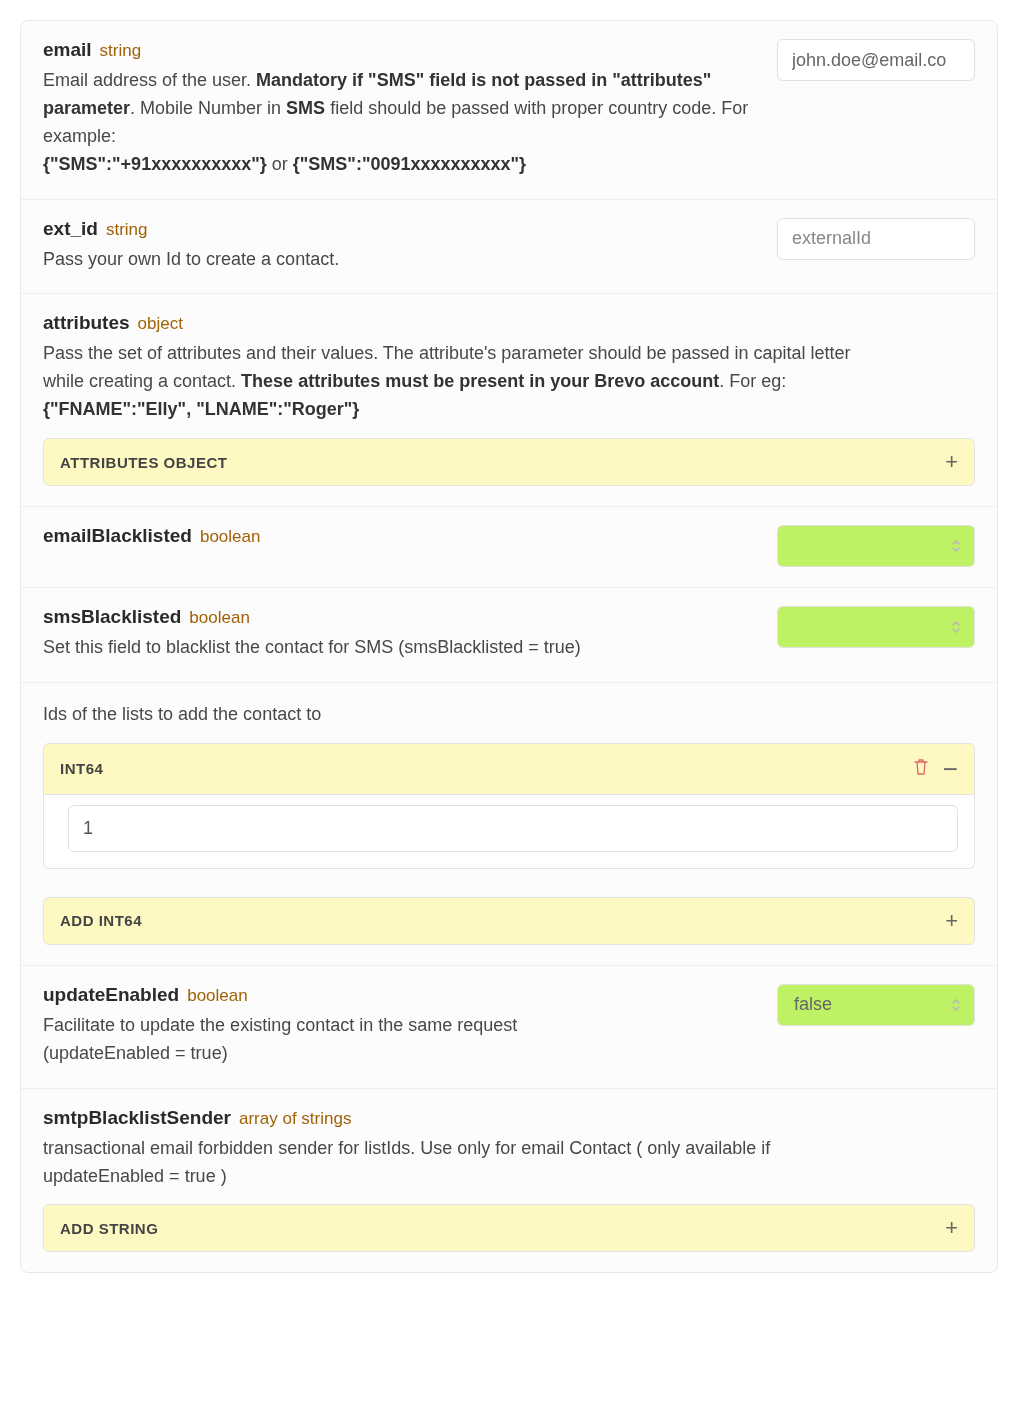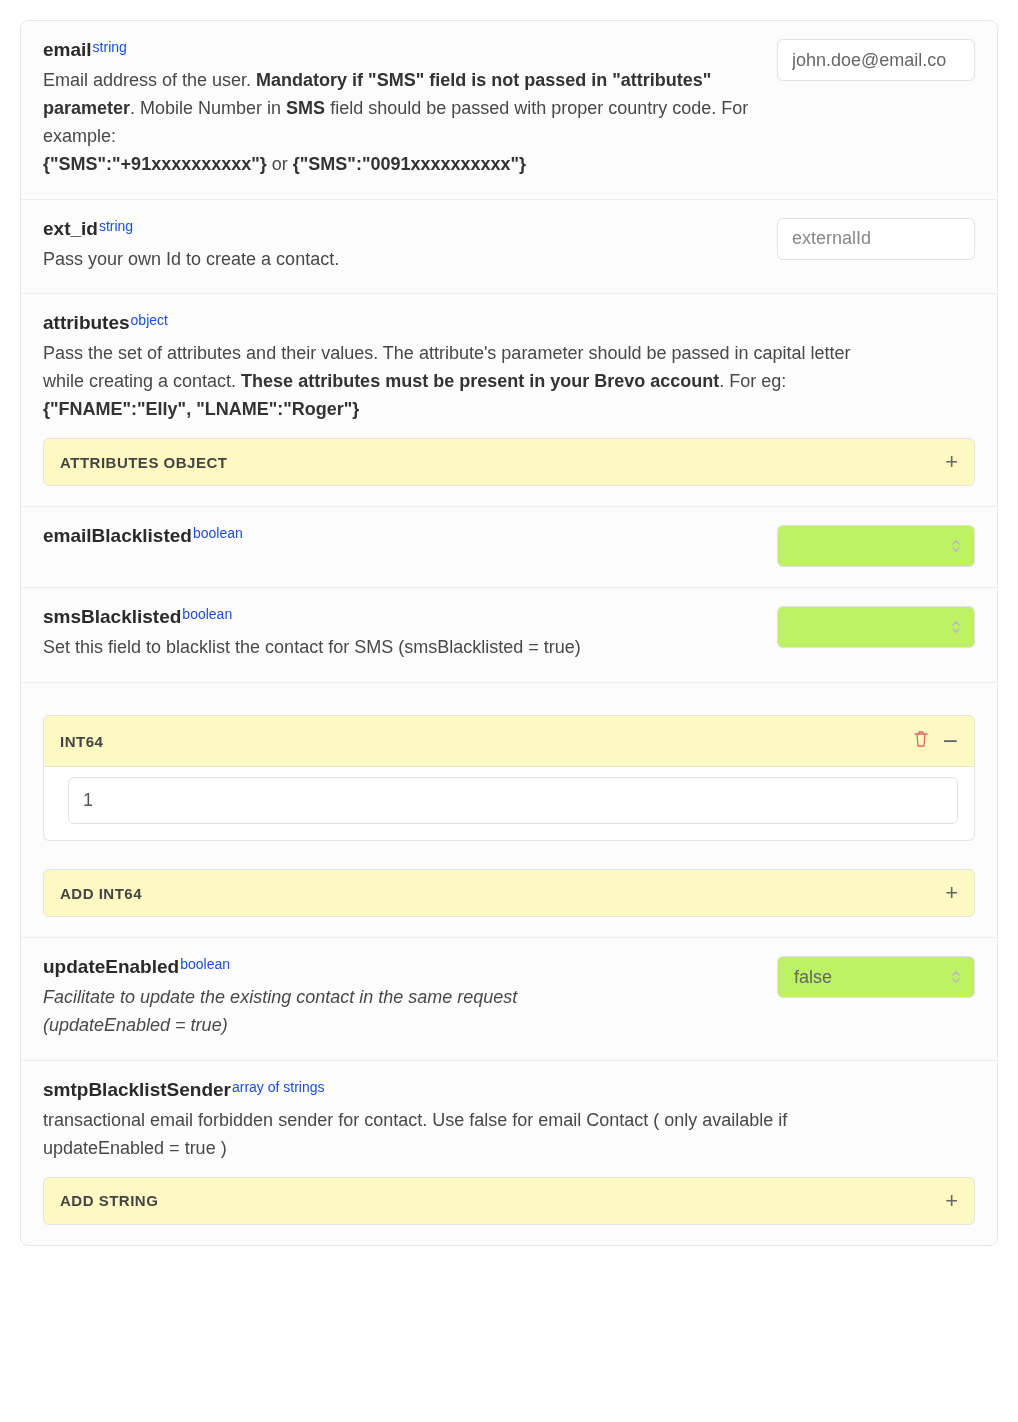--- a/index.html
+++ b/index.html
@@ -22,32 +22,32 @@
   }
   .param:last-child { border-bottom: none; }
   .param-head {
     display: flex;
     align-items: flex-start;
     gap: 16px;
   }
   .param-left { flex: 1; }
   .labelrow {
     display: flex;
-    align-items: flex-start;
-    gap: 1px;
+    align-items: flex-end;
+    gap: 8px;
     margin-bottom: 6px;
   }
   .pname {
     font-weight: 700;
     font-size: 19px;
     color: #2a2a2a;
   }
   .ptype {
-    color: #1d4ed8;
-    font-size: 14px;
+    color: #a16207;
+    font-size: 17px;
   }
   .pdesc {
     color: #484848;
     font-size: 18px;
     line-height: 1.55;
     max-width: 820px;
   }
   .pdesc b { font-weight: 700; color: #333; }
   .input {
     border: 1px solid #e1e1e1;
@@ -221,20 +221,21 @@
           <svg width="12" height="16" viewBox="0 0 12 16">
               <path d="M3 6 L6 3 L9 6" stroke="#bbb" stroke-width="1.6" fill="none" stroke-linecap="round"></path>
               <path d="M3 10 L6 13 L9 10" stroke="#bbb" stroke-width="1.6" fill="none" stroke-linecap="round"></path>
             </svg>
         </span>
       </div>
     </div>
   </div>
 
   <div class="param">
+    <div class="pdesc">Ids of the lists to add the contact to</div>
 
     <div class="nest-wrap">
       <div class="expander" style="border-radius:6px 6px 0 0;">
         <span class="expander-label">INT64</span>
         <span class="expander-actions">
           <span class="trash">
             <svg width="16" height="18" viewBox="0 0 16 18">
                 <path d="M2 4h12M6 4V2h4v2M4 4l1 12h6l1-12" stroke="#e06666" stroke-width="1.3" fill="none" stroke-linejoin="round" stroke-linecap="round"></path>
               </svg>
           </span>
@@ -251,39 +252,39 @@
     </div>
   </div>
 
   <div class="param">
     <div class="param-head">
       <div class="param-left">
         <div class="labelrow">
           <span class="pname">updateEnabled</span>
           <span class="ptype">boolean</span>
         </div>
-        <div class="pdesc" style="max-width:600px;font-style:italic;">Facilitate to update the existing contact in the same request (updateEnabled = true)</div>
+        <div class="pdesc" style="max-width:600px;">Facilitate to update the existing contact in the same request (updateEnabled = true)</div>
       </div>
       <div class="select">
         <span>false</span>
         <span class="chev">
           <svg width="12" height="16" viewBox="0 0 12 16">
               <path d="M3 6 L6 3 L9 6" stroke="#bbb" stroke-width="1.6" fill="none" stroke-linecap="round"></path>
               <path d="M3 10 L6 13 L9 10" stroke="#bbb" stroke-width="1.6" fill="none" stroke-linecap="round"></path>
             </svg>
         </span>
       </div>
     </div>
   </div>
 
   <div class="param">
     <div class="labelrow">
       <span class="pname">smtpBlacklistSender</span>
       <span class="ptype">array of strings</span>
     </div>
-    <div class="pdesc">transactional email forbidden sender for contact. Use false for email Contact ( only available if updateEnabled = true )</div>
+    <div class="pdesc">transactional email forbidden sender for listIds. Use only for email Contact ( only available if updateEnabled = true )</div>
     <div class="expander">
       <span class="expander-label">ADD STRING</span>
       <span class="plus">+</span>
     </div>
   </div>
 
 </div>
 
 </body></html>

